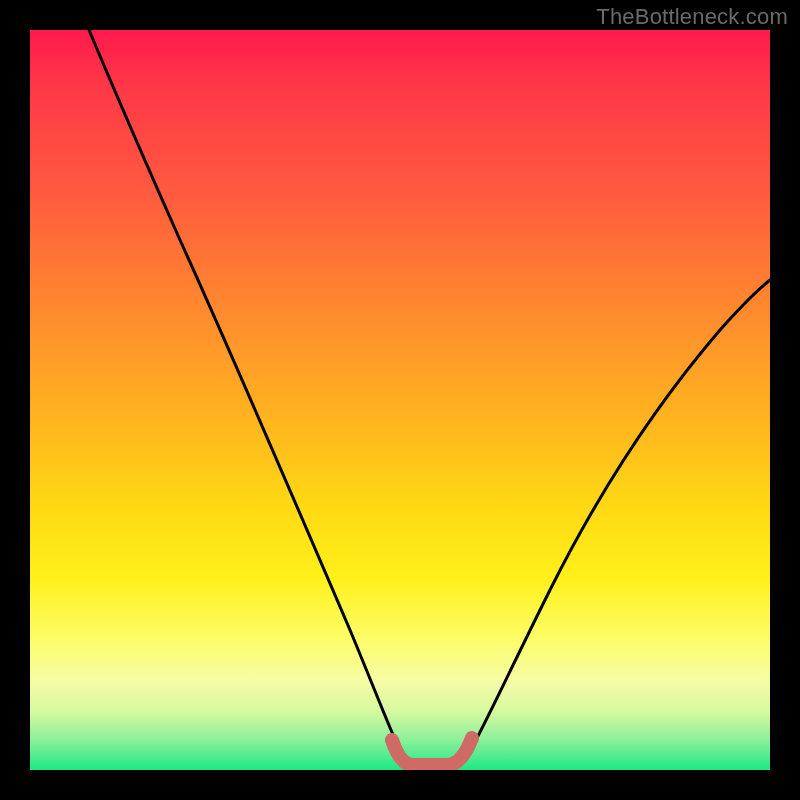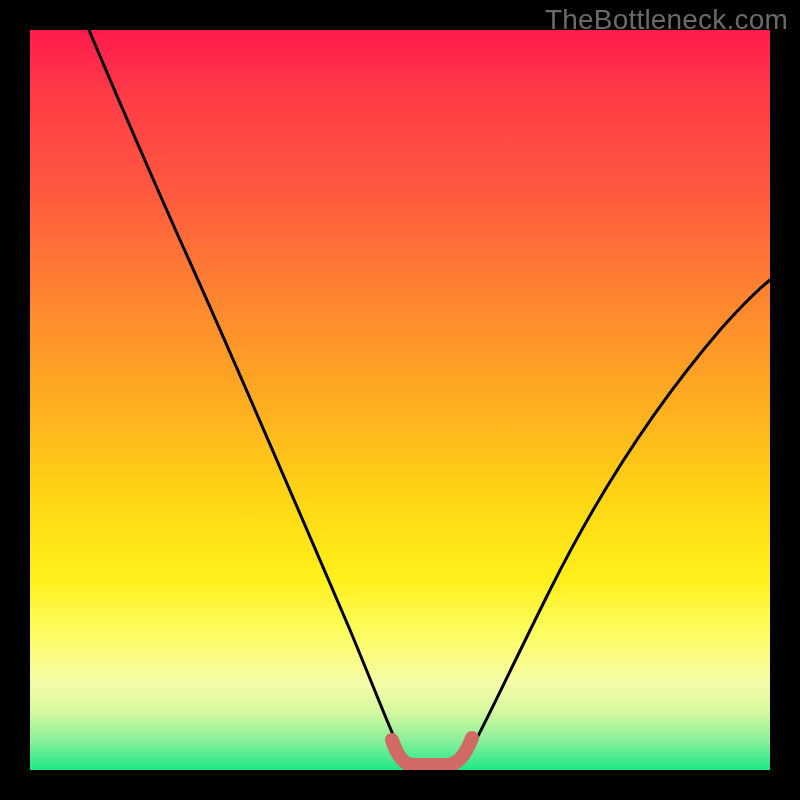--- a/index.html
+++ b/index.html
@@ -47,21 +47,21 @@
     left: 0;
     top: 0;
     width: 740px;
     height: 740px;
   }
   .watermark {
     position: absolute;
     top: 4px;
     right: 12px;
     color: #6a6a6a;
-    font-size: 28px;
+    font-size: 22px;
     letter-spacing: 0.2px;
     user-select: none;
   }
 </style>
 </head>
 <body>
 
 <div class="frame">
 
   <div class="watermark">TheBottleneck.com</div>

